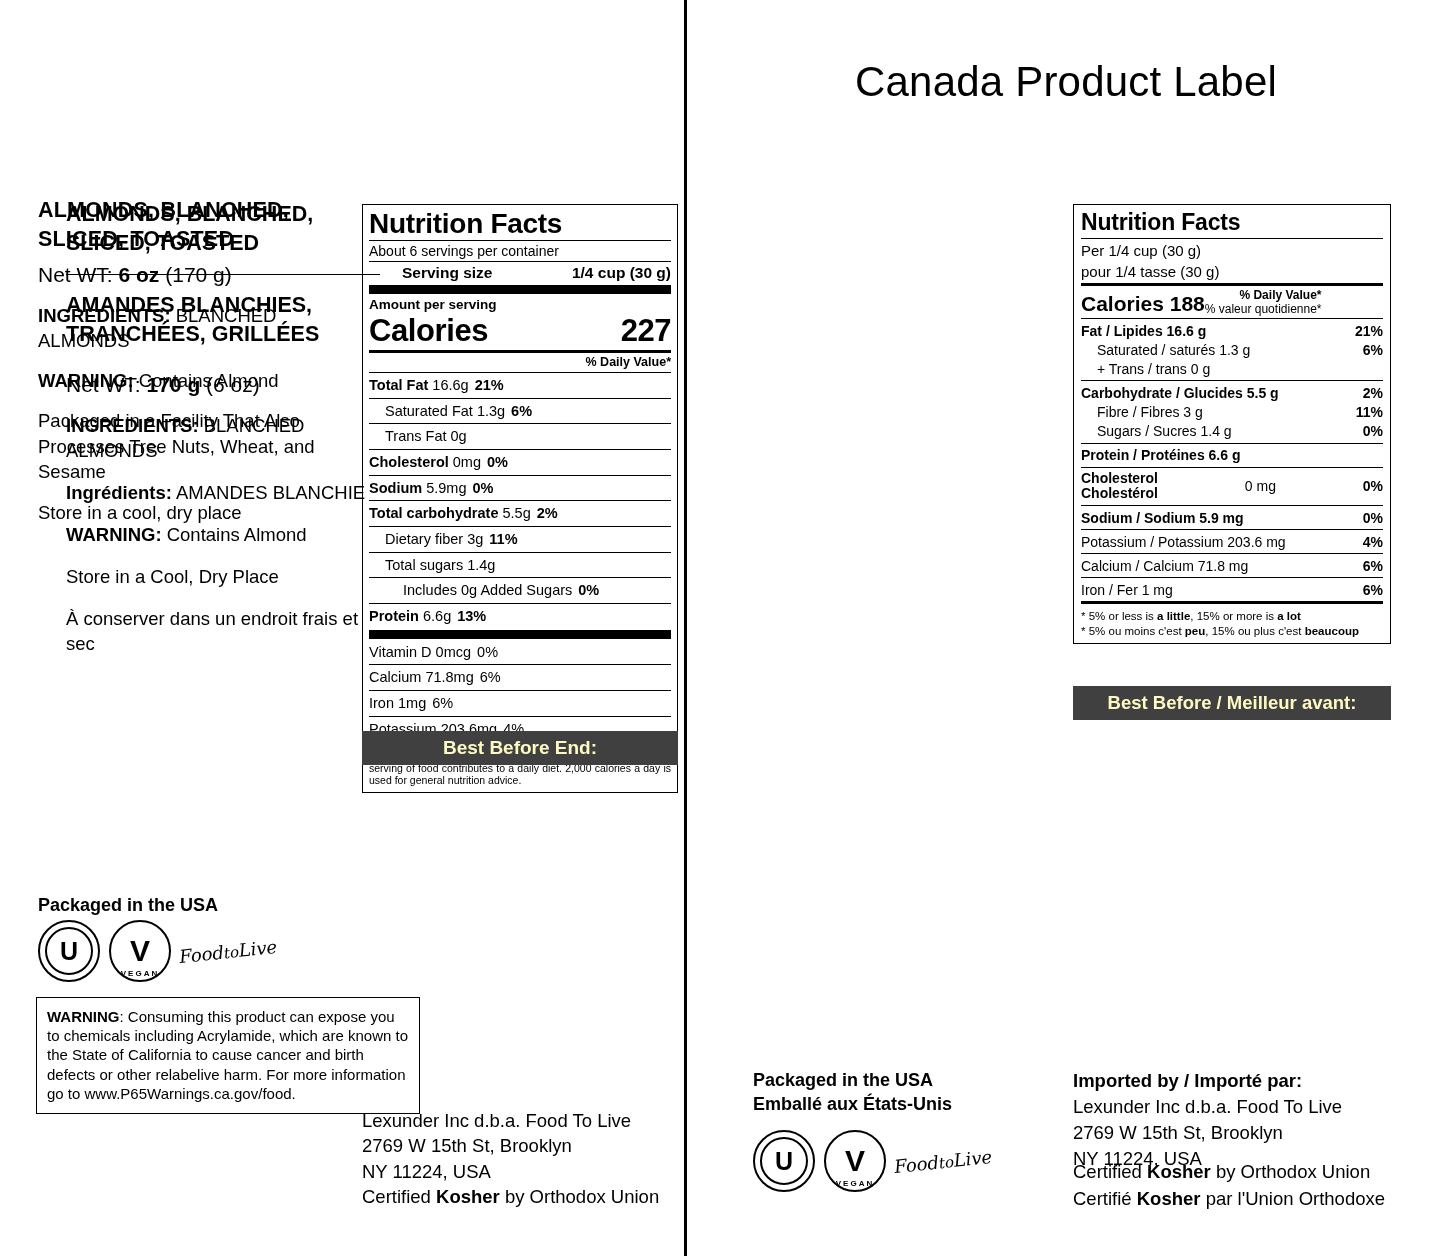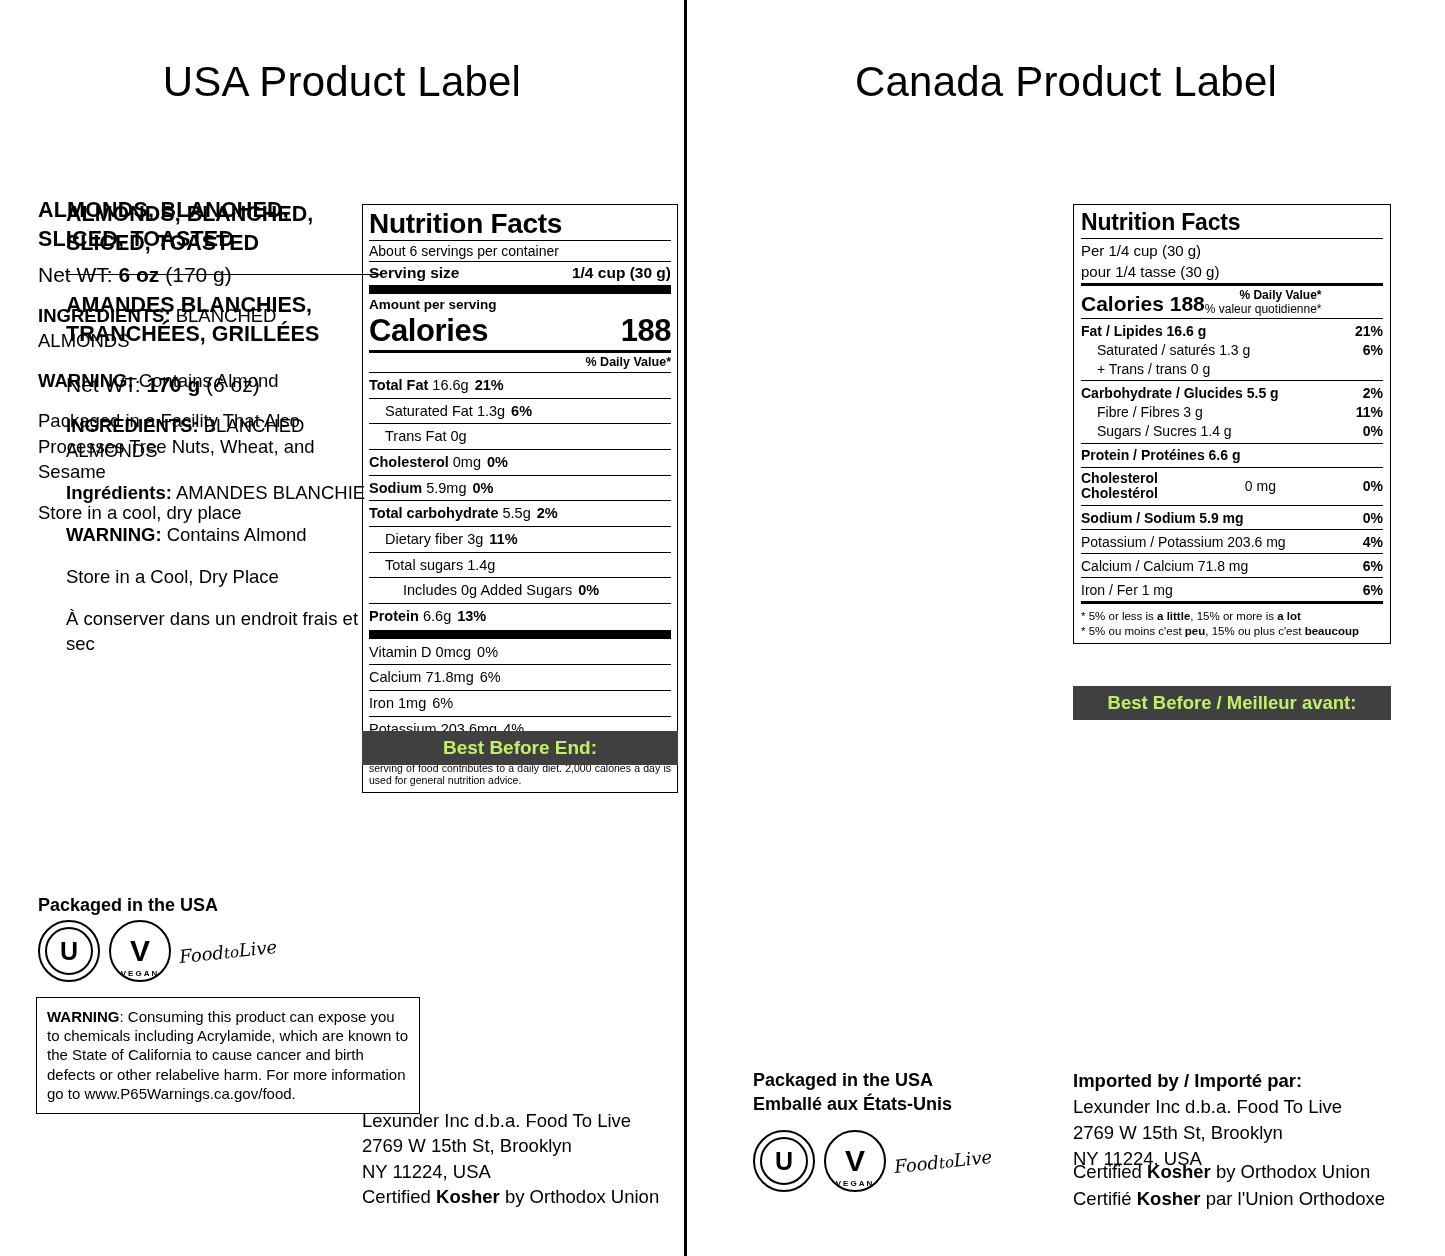--- a/index.html
+++ b/index.html
@@ -106,21 +106,21 @@
   }
   .rule-thin { border-top: 1px solid #000; margin: 2px 0; }
   .rule-med  { border-top: 3.5px solid #000; margin: 2px 0; }
   .rule-thick{ border-top: 9px solid #000; margin: 3px 0; }
   .nf-row {
     display: flex;
     justify-content: space-between;
     align-items: baseline;
   }
   .nf-servings { font-size: 14px; margin-top: 1px; }
-  .nf-serving-size { font-size: 15.5px; font-weight: bold; }
+  .nf-serving-size { font-size: 15.5px; font-weight: bold; margin-left: 33px; }
   .nf-amount { font-size: 13.5px; font-weight: bold; margin-top: 2px;}
   .nf-cal-row {
     display: flex;
     justify-content: space-between;
     align-items: flex-end;
   }
   .nf-cal-label { font-size: 31px; font-weight: bold; letter-spacing: -0.4px;}
   .nf-cal-value { font-size: 31px; font-weight: bold; letter-spacing: -0.5px;}
   .nf-dv-head { text-align: right; font-size: 12.5px; font-weight: bold; }
   .nf-line {
@@ -136,21 +136,21 @@
   .bold { font-weight: bold; }
   .nf-foot {
     font-size: 10.5px;
     line-height: 1.2;
     text-align: justify;
     padding-top: 3px;
   }
   .bb-bar {
     position: absolute;
     background: #404040;
-    color: #bef264;
+    color: #fef9c3;
     font-weight: bold;
     display: flex;
     align-items: center;
     justify-content: center;
   }
   .bb-usa {
     left: 362px;
     top: 731px;
     width: 316px;
     height: 34px;
@@ -338,21 +338,20 @@
   .ftl .big { font-size: 18px; }
 </style>
 </head>
 <body>
 
 <div class="page">
 
   <div class="divider"></div>
 
   <div class="panel panel-usa">
-    <div class="panel-title usa-title">USA Product Label</div>
 
     <div class="usa-left">
       <div class="prod-name">ALMONDS, BLANCHED, SLICED, TOASTED</div>
       <div class="netwt">
         <span>Net WT:</span>
         <b>6 oz</b>
         <span>(170 g)</span>
       </div>
       <div class="ingredients">
         <b>INGREDIENTS:</b>
@@ -372,21 +371,21 @@
       <div class="nf-servings">About 6 servings per container</div>
       <div class="rule-thin"></div>
       <div class="nf-row">
         <span class="nf-serving-size">Serving size</span>
         <span class="nf-serving-size">1/4 cup (30 g)</span>
       </div>
       <div class="rule-thick"></div>
       <div class="nf-amount">Amount per serving</div>
       <div class="nf-cal-row">
         <span class="nf-cal-label">Calories</span>
-        <span class="nf-cal-value">188</span>
+        <span class="nf-cal-value">227</span>
       </div>
       <div class="rule-med"></div>
       <div class="nf-dv-head">% Daily Value*</div>
       <div class="rule-thin"></div>
       <div id="usa-nf-rows">
           <div class="nf-line">
             <span class="nm"><span class="bold">Total Fat</span><span> 16.6g</span></span>
             <span class="dv">21%</span>
           </div>
           <div class="rule-thin"></div>

